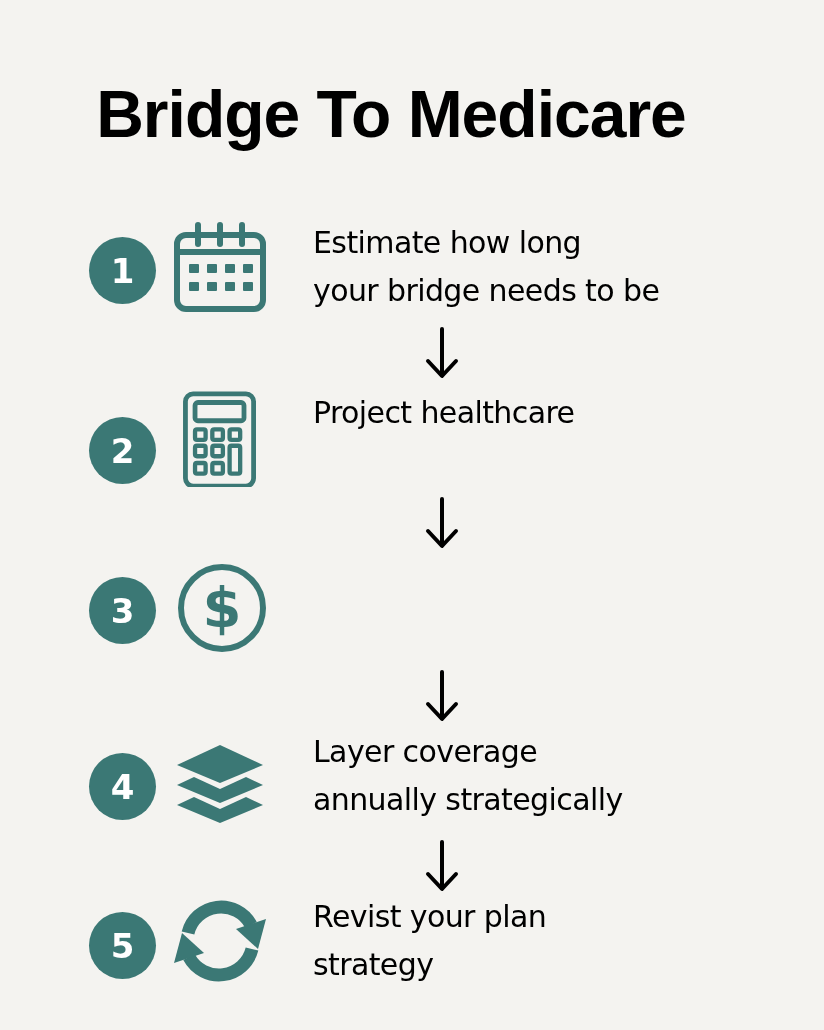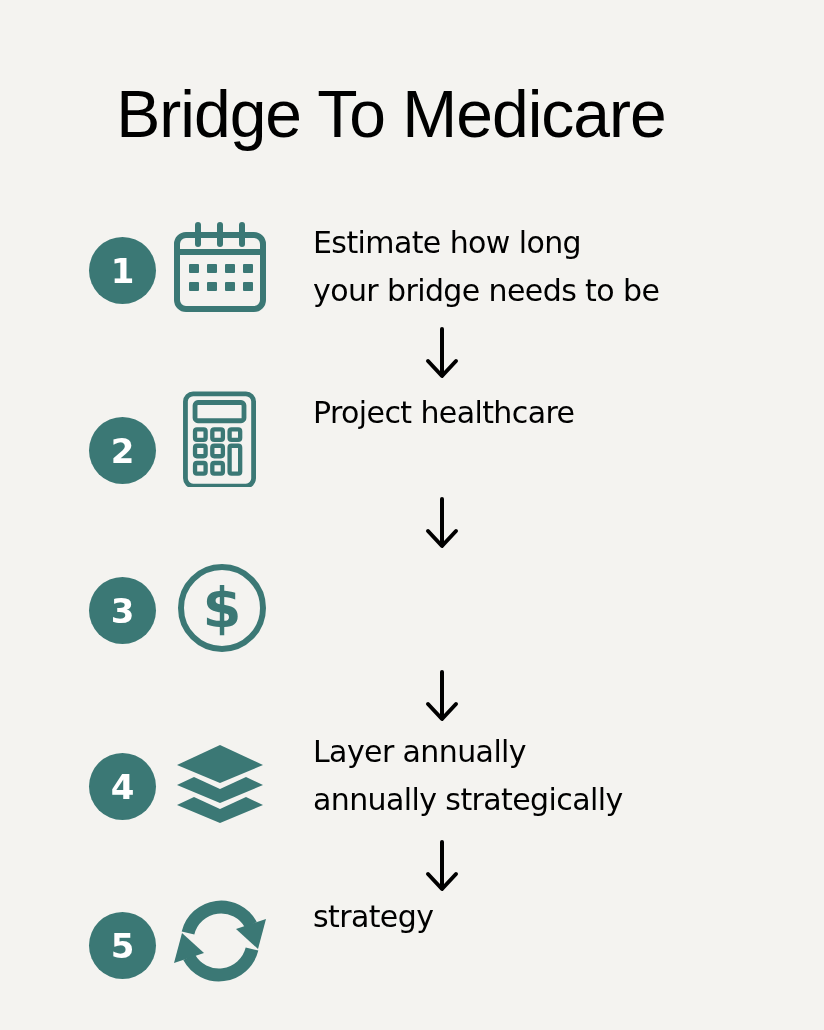--- a/index.html
+++ b/index.html
@@ -2,21 +2,21 @@
 <html><head>
 <meta charset="utf-8">
 <style>
   html, body { margin:0; padding:0; }
   body {
     width:824px; height:1030px; background:#f4f3f0; position:relative; overflow:hidden;
     font-family:"Liberation Sans", sans-serif; color:#000;
   }
   .title {
     position:absolute; left:0; top:74px; width:782px; text-align:center;
-    font-family:"Liberation Sans", sans-serif; font-weight:normal; font-size:66px; letter-spacing:-1px;
+    font-family:"Liberation Sans", sans-serif; font-weight:bold; font-size:66px; letter-spacing:-1px;
     line-height:80px;
   }
   .num {
     position:absolute; left:89px; width:67px; height:67px; border-radius:50%;
     background:#3b7875; color:#fff; font-weight:bold; font-size:34px;
     display:flex; align-items:center; justify-content:center;
     font-family:"DejaVu Sans", sans-serif;
   }
   .icon { position:absolute; left:172px; width:96px; height:96px; }
   .text {
@@ -103,34 +103,35 @@
 </svg>
 
 <div>
   <div class="num" style="top:753px">4</div>
   <svg class="icon" style="top:735px" viewBox="0 0 96 90">
     <polygon points="48,7 91,27 48,45 5,27" fill="#3b7875"></polygon>
     <polygon points="22,39 48,51 74,39 91,47 48,65 5,47" fill="#3b7875"></polygon>
     <polygon points="22,59 48,71 74,59 91,67 48,85 5,67" fill="#3b7875"></polygon>
   </svg>
   <div class="text" style="top:728px">
-    <div>Layer annually</div>
+    <div>Layer coverage</div>
     <div>annually strategically</div>
   </div>
 </div>
 
 <svg class="arrow" style="top:840px" viewBox="0 0 36 52">
   <line x1="18" y1="2" x2="18" y2="48" stroke="#000" stroke-width="4" stroke-linecap="round"></line>
   <polyline points="4,34 18,49 32,34" fill="none" stroke="#000" stroke-width="4" stroke-linecap="round" stroke-linejoin="round"></polyline>
 </svg>
 
 <div>
   <div class="num" style="top:912px">5</div>
   <svg class="icon" style="top:893px" viewBox="0 0 96 96">
     <path d="M16 40 A34 34 0 0 1 79 32" fill="none" stroke="#3b7875" stroke-width="13"></path>
     <polygon points="64,36 94,26 86,56" fill="#3b7875"></polygon>
     <path d="M80 56 A34 34 0 0 1 17 64" fill="none" stroke="#3b7875" stroke-width="13"></path>
     <polygon points="32,60 2,70 10,40" fill="#3b7875"></polygon>
   </svg>
   <div class="text" style="top:893px">
+    <div>Revist your plan</div>
     <div>strategy</div>
   </div>
 </div>
 
 </body></html>

